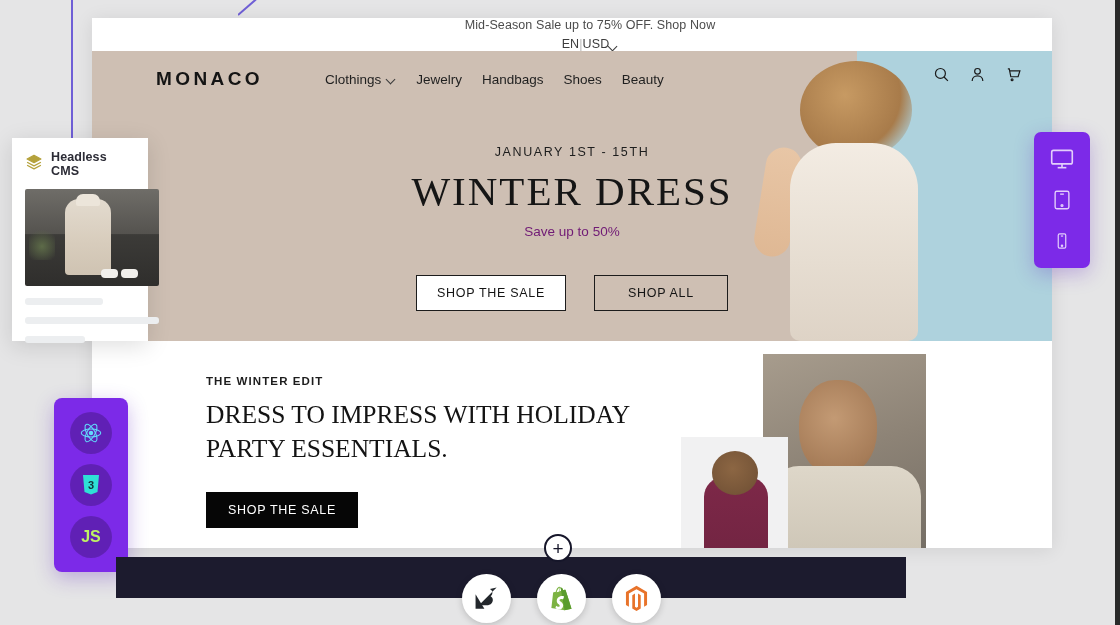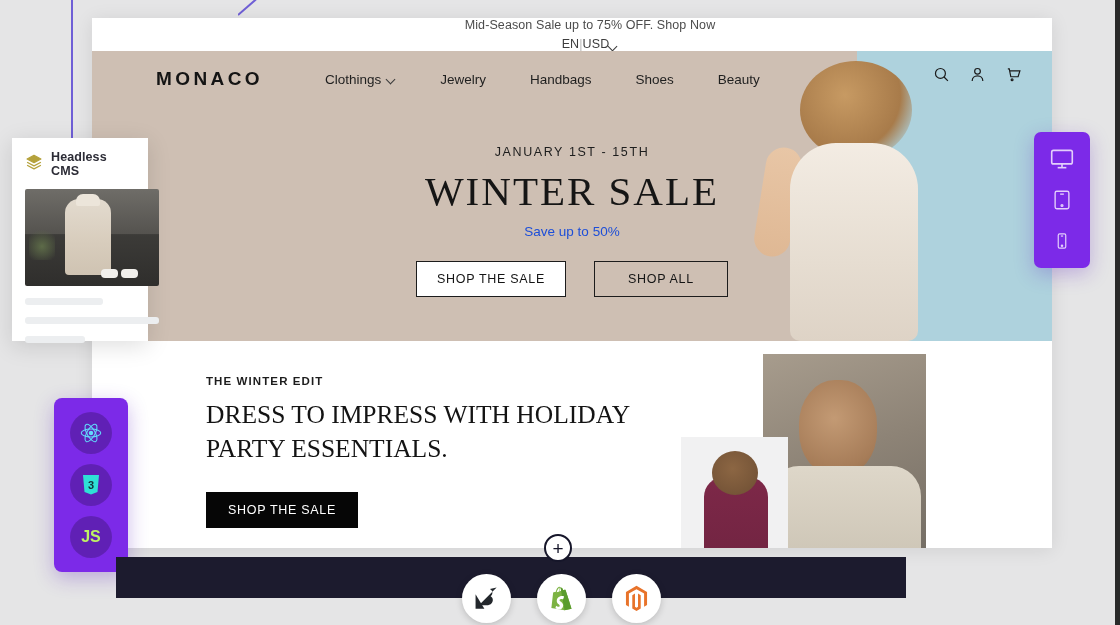--- a/index.html
+++ b/index.html
@@ -94,21 +94,21 @@
 
   .navbar {
     position: relative; z-index: 4;
     height: 56px; display: flex; align-items: center;
     padding: 0 0 0 64px;
   }
   .brand {
     font-size: 19px; font-weight: 700; letter-spacing: 3.4px; color: #141414;
     font-family: "Liberation Sans", sans-serif;
   }
-  .navlinks { display: flex; align-items: center; gap: 44px; margin-left: 62px; }
+  .navlinks { display: flex; align-items: center; gap: 20px; margin-left: 62px; }
   .navlink {
     font-size: 13.5px; color: #1f1f1f; display: flex; align-items: center; gap: 6px;
     white-space: nowrap;
   }
   .navicons {
     position: absolute; right: 30px; top: 15px;
     display: flex; align-items: center; gap: 19px;
   }
   .navicons svg { display: block; }
 
@@ -117,21 +117,21 @@
     text-align: center; margin-top: 38px;
   }
   .kicker {
     font-size: 12.5px; letter-spacing: 1.6px; color: #1d1d1d; margin-bottom: 12px;
   }
   .bigtitle {
     font-family: "Liberation Serif", serif;
     font-size: 41px; letter-spacing: 2px; color: #151515; line-height: 1;
     margin-bottom: 12px;
   }
-  .subtitle { font-size: 13.5px; color: #1d4ed8; margin-bottom: 22px; }
+  .subtitle { font-size: 13.5px; color: #701a75; margin-bottom: 36px; }
   .cta-row { display: flex; justify-content: center; gap: 28px; }
   .btn-o {
     min-width: 134px; height: 36px; line-height: 34px;
     border: 1px solid #1c1c1c; background: #fff; color: #141414;
     font-size: 12.5px; letter-spacing: .7px; padding: 0 20px; text-align: center;
   }
   .btn-o.ghost { background: transparent; }
 
   
   .sect2 { position: relative; height: 184px; background: #fff; padding: 34px 0 0 114px; }
@@ -326,21 +326,21 @@
             <svg width="17" height="17" viewBox="0 0 24 24" fill="none" stroke="#1a1a1a" stroke-width="1.7">
               <path d="M4 4h2l2.2 11.2h10.3L21 7H6.4"></path>
                 <circle cx="10" cy="19.5" r="1.3"></circle>
             </svg>
           </span>
         </div>
       </div>
 
       <div class="hero-copy">
         <div class="kicker">JANUARY 1ST - 15TH</div>
-        <div class="bigtitle">WINTER SALE</div>
+        <div class="bigtitle">WINTER DRESS</div>
         <div class="subtitle">Save up to 50%</div>
         <div class="cta-row">
           <div class="btn-o">SHOP THE SALE</div>
           <div class="btn-o ghost">SHOP ALL</div>
         </div>
       </div>
     </div>
 
     <div class="sect2">
       <div class="eyebrow">THE WINTER EDIT</div>

